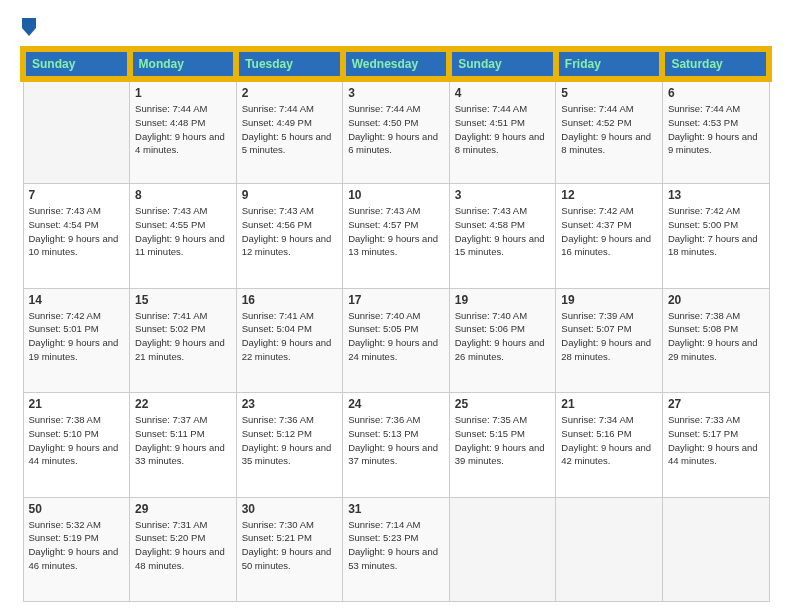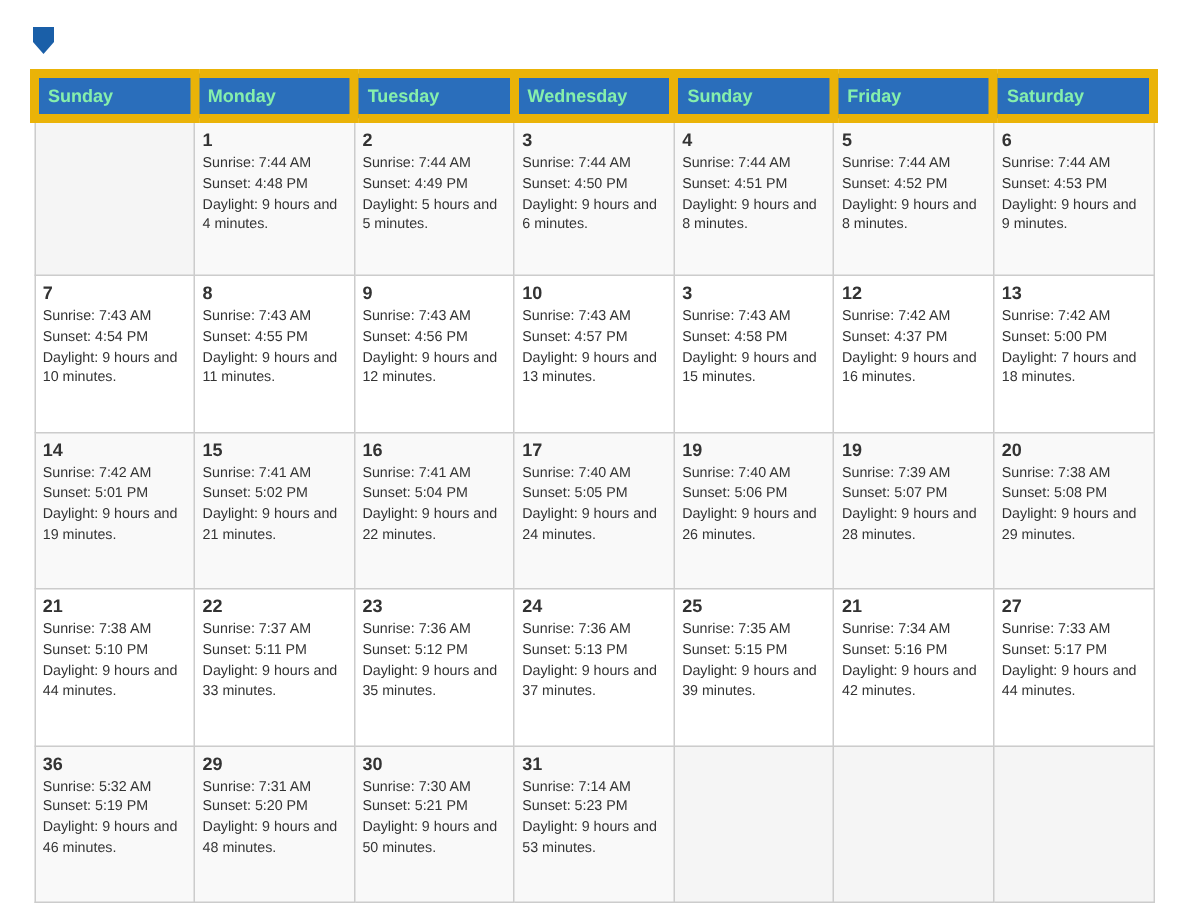--- a/index.html
+++ b/index.html
@@ -357,21 +357,21 @@
         <span class="day-num">27</span>
         <div class="day-info">
           <span>Sunrise: 7:33 AM</span><br>
           <span>Sunset: 5:17 PM</span><br>
           <span>Daylight: 9 hours and 44 minutes.</span>
         </div>
       </td>
         </tr>
         <tr>
           <td>
-        <span class="day-num">36</span>
+        <span class="day-num">50</span>
         <div class="day-info">
           <span>Sunrise: 5:32 AM</span><br>
           <span>Sunset: 5:19 PM</span><br>
           <span>Daylight: 9 hours and 46 minutes.</span>
         </div>
       </td>
           <td>
         <span class="day-num">29</span>
         <div class="day-info">
           <span>Sunrise: 7:31 AM</span><br>

